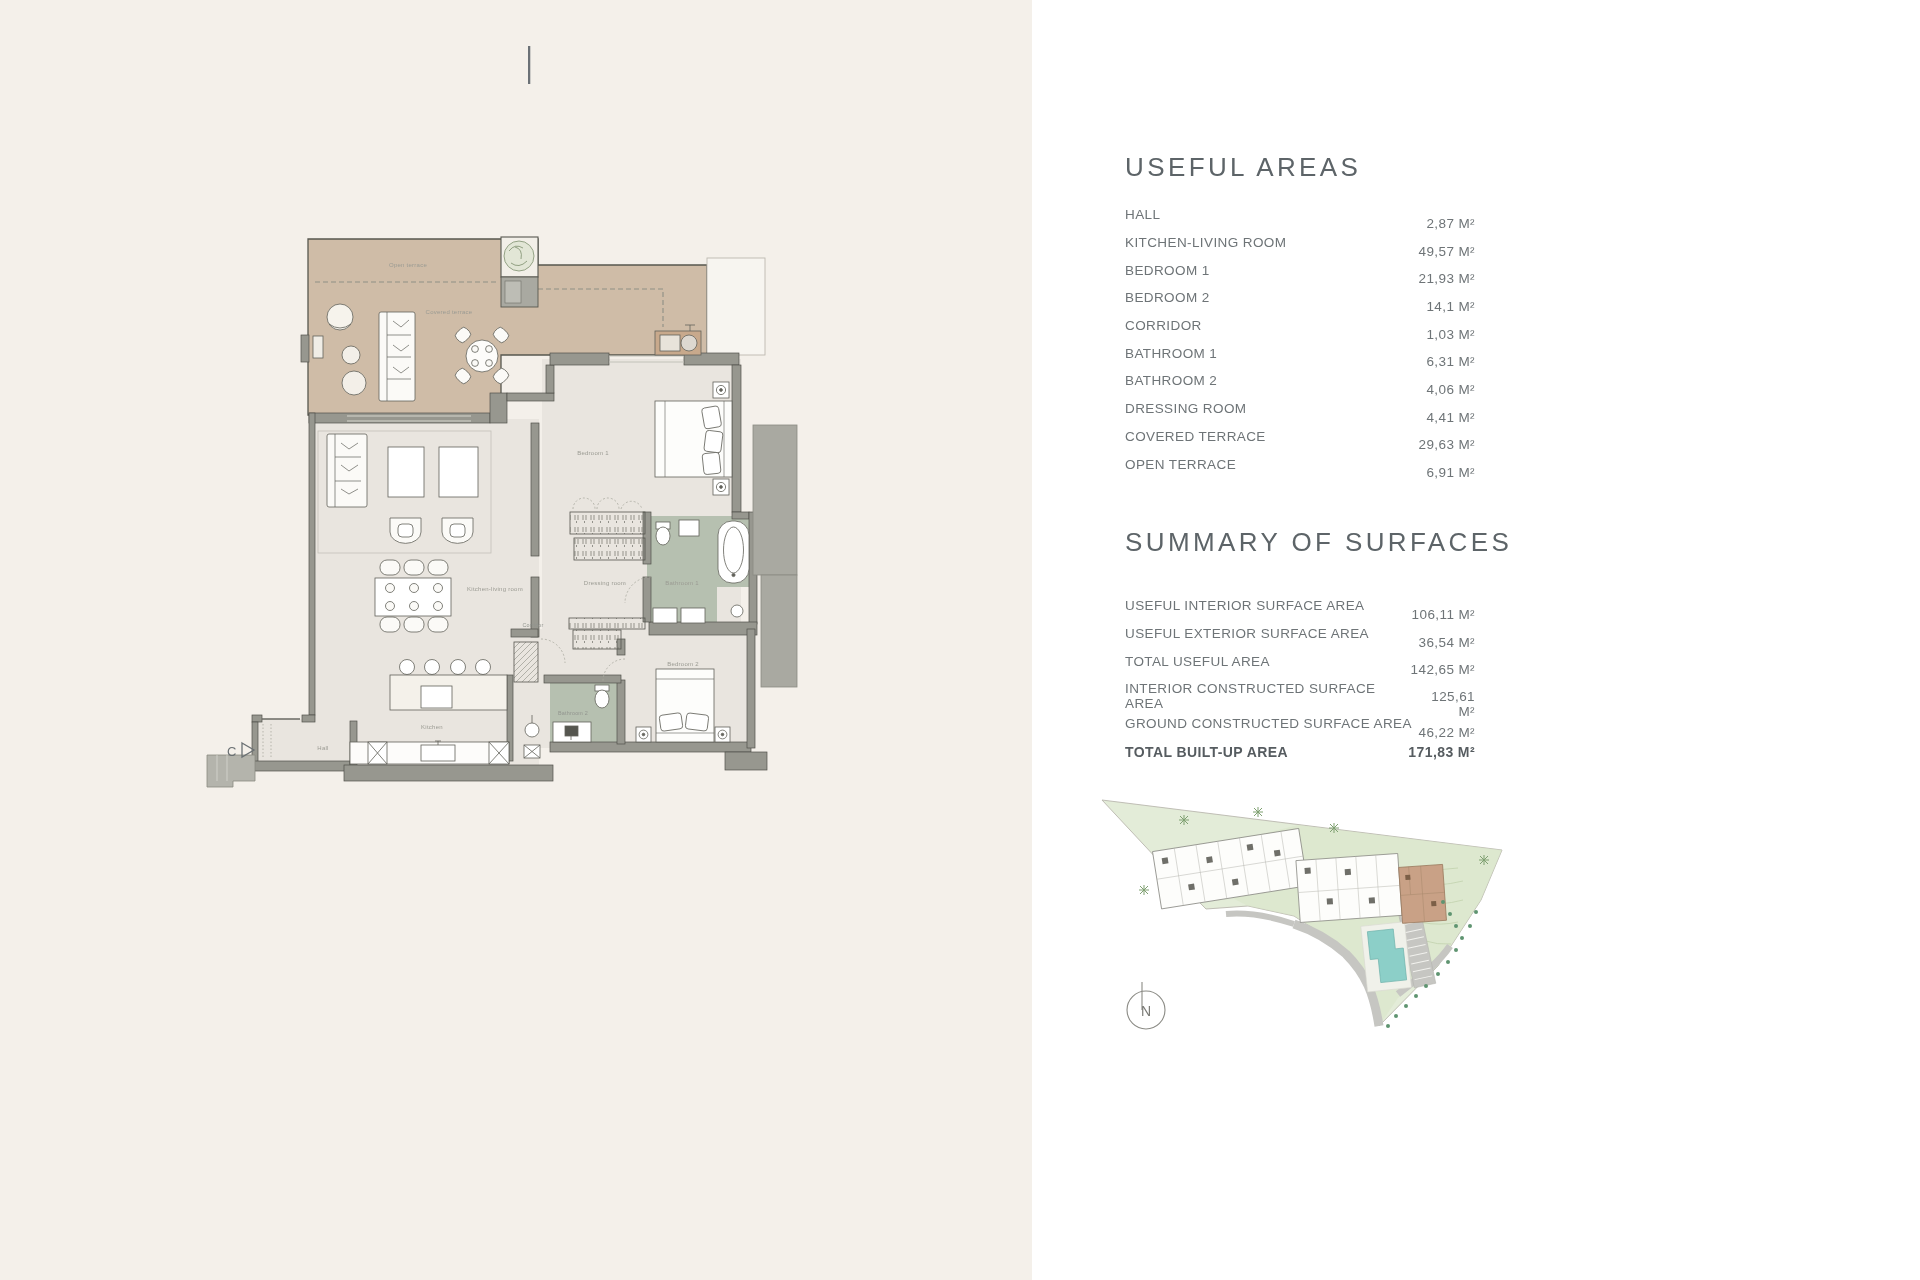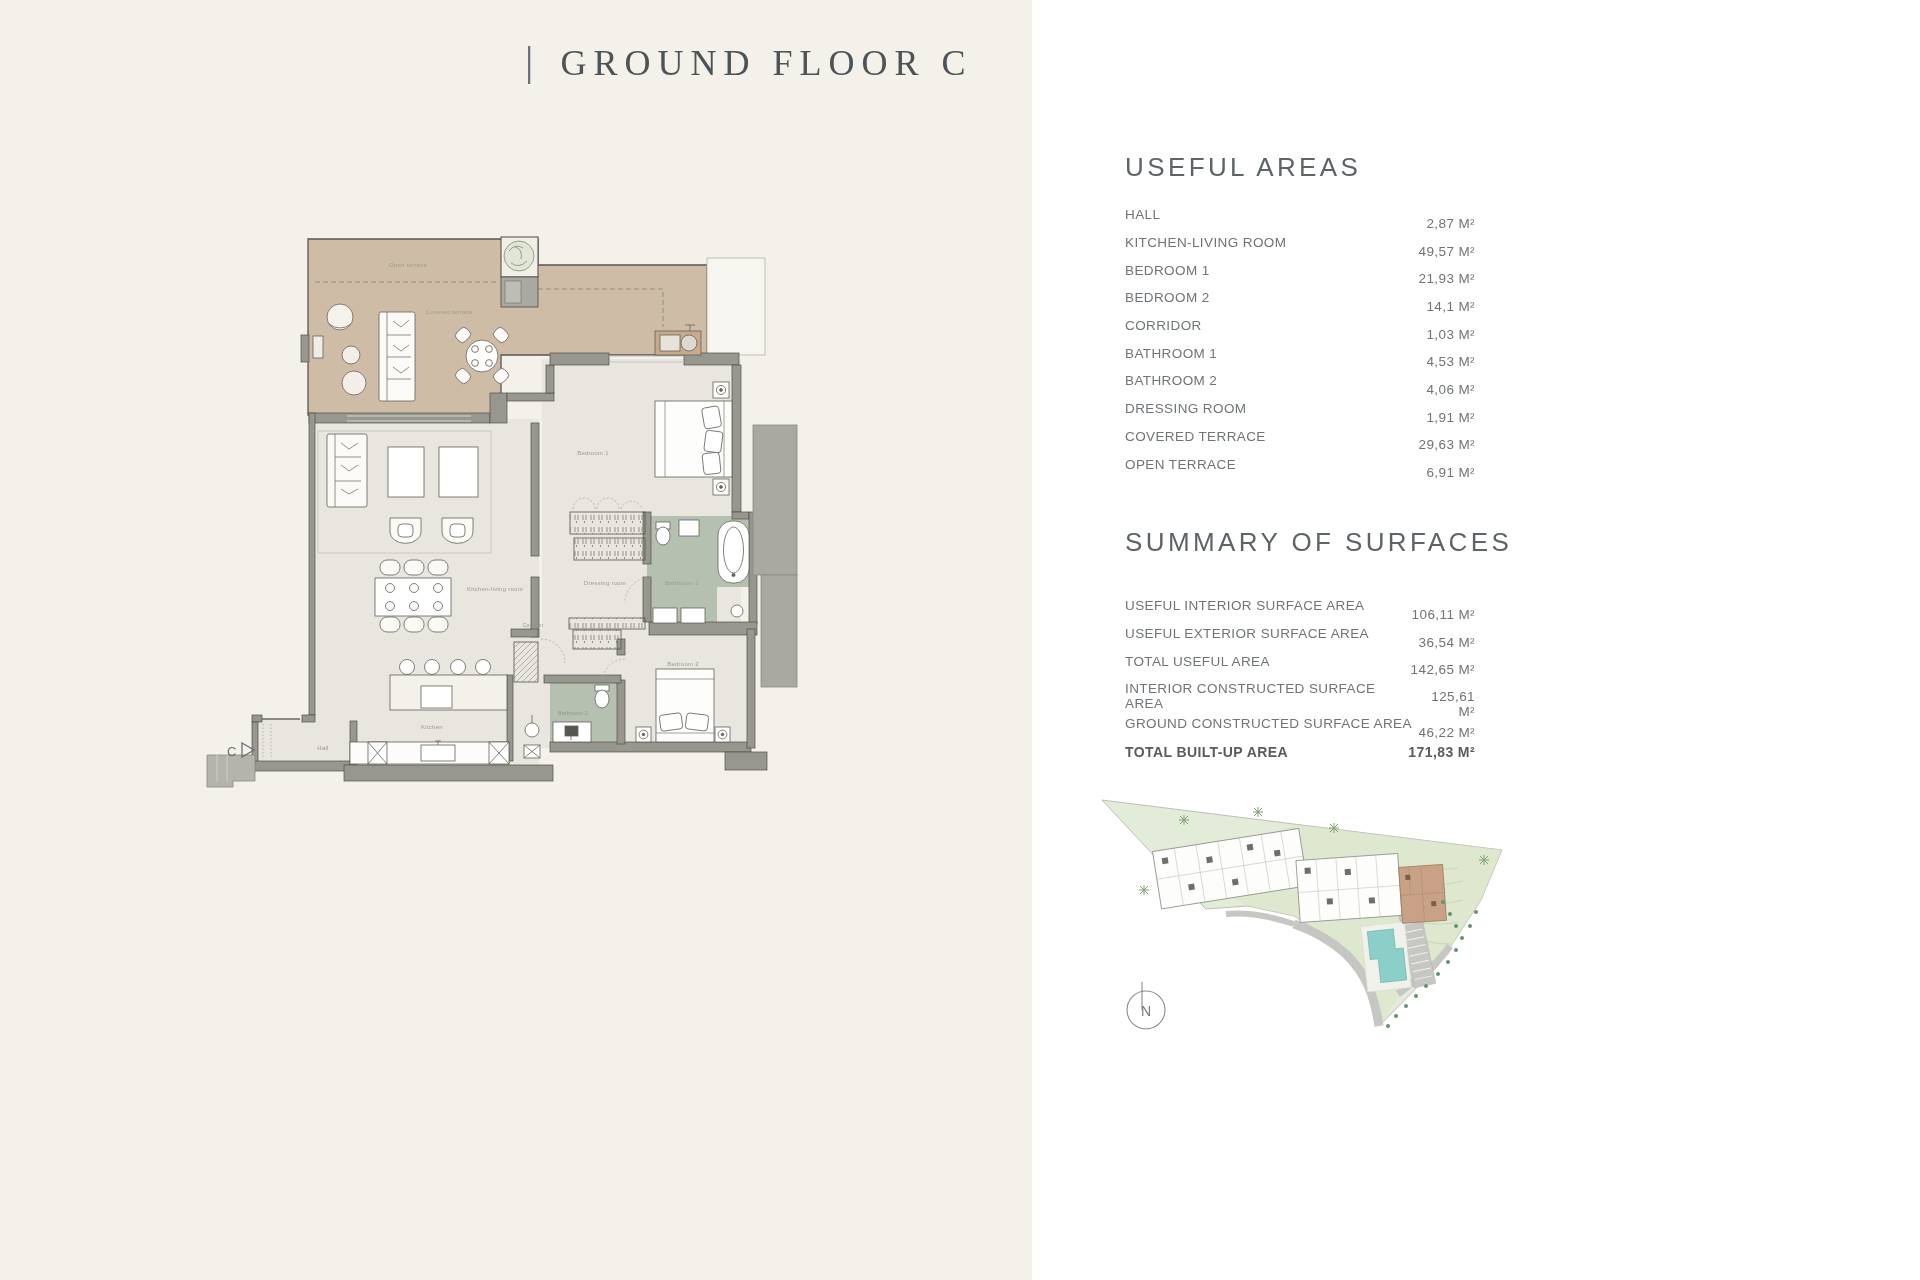--- a/index.html
+++ b/index.html
@@ -56,21 +56,20 @@
   .room-label-sm{fill:#92958f;font-size:5.4px;letter-spacing:.2px;}
 </style>
 </head>
 <body>
 
 <div class="left-panel"></div>
 <div class="right-panel"></div>
 
 <div class="title-wrap">
   <span class="title-sep">|</span>
-  <span class="page-title">GROUND FLOOR C</span>
 </div>
 
 <div class="plan-wrap">
 <svg width="600" height="580" viewBox="0 0 600 580" xmlns="http://www.w3.org/2000/svg">
   <defs>
     <pattern id="hatch" width="8" height="12" patternUnits="userSpaceOnUse">
       <path d="M2,2 V7 M5,2 V7 M3.5,8 V10" stroke="#6f6f67" stroke-width="0.7" fill="none"></path>
     </pattern>
     <pattern id="diag" width="6" height="6" patternUnits="userSpaceOnUse">
       <path d="M0,6 L6,0" stroke="#9a9a91" stroke-width="0.7"></path>
@@ -364,29 +363,29 @@
   <div class="row">
       <span>BEDROOM 2</span>
       <span class="val">14,1 M²</span>
     </div>
   <div class="row">
       <span>CORRIDOR</span>
       <span class="val">1,03 M²</span>
     </div>
   <div class="row">
       <span>BATHROOM 1</span>
-      <span class="val">4,53 M²</span>
+      <span class="val">6,31 M²</span>
     </div>
   <div class="row">
       <span>BATHROOM 2</span>
       <span class="val">4,06 M²</span>
     </div>
   <div class="row">
       <span>DRESSING ROOM</span>
-      <span class="val">1,91 M²</span>
+      <span class="val">4,41 M²</span>
     </div>
   <div class="row">
       <span>COVERED TERRACE</span>
       <span class="val">29,63 M²</span>
     </div>
   <div class="row">
       <span>OPEN TERRACE</span>
       <span class="val">6,91 M²</span>
     </div>
 </div>

